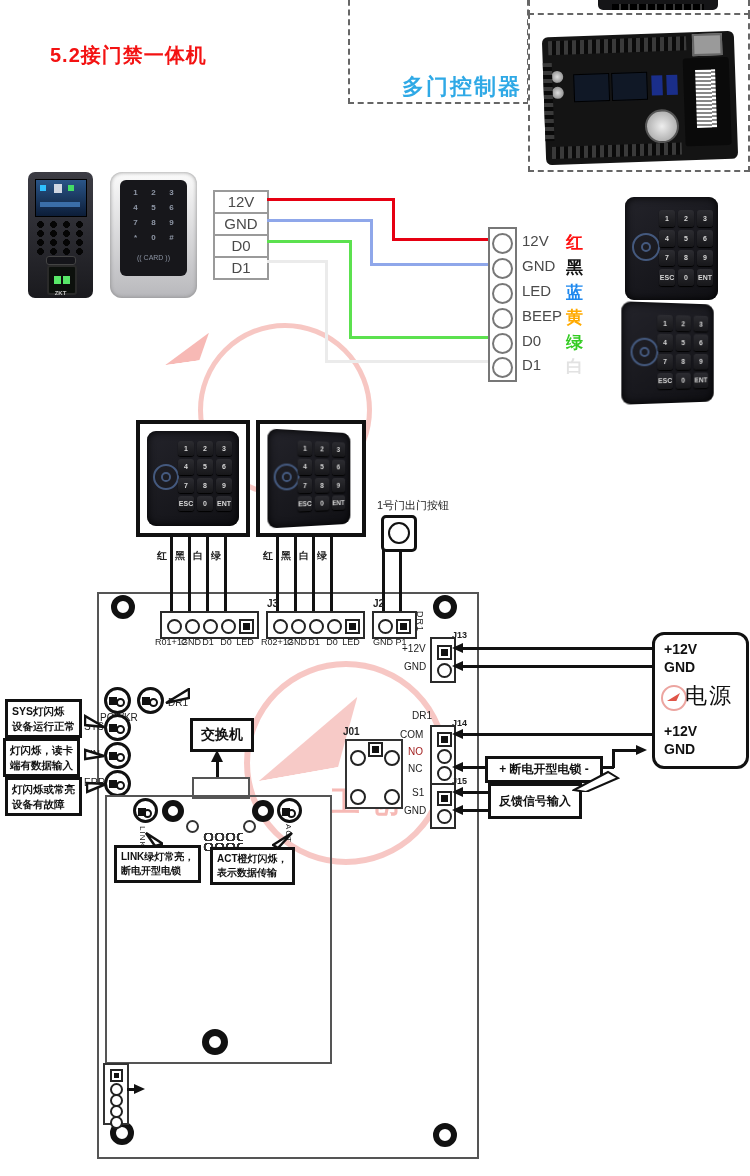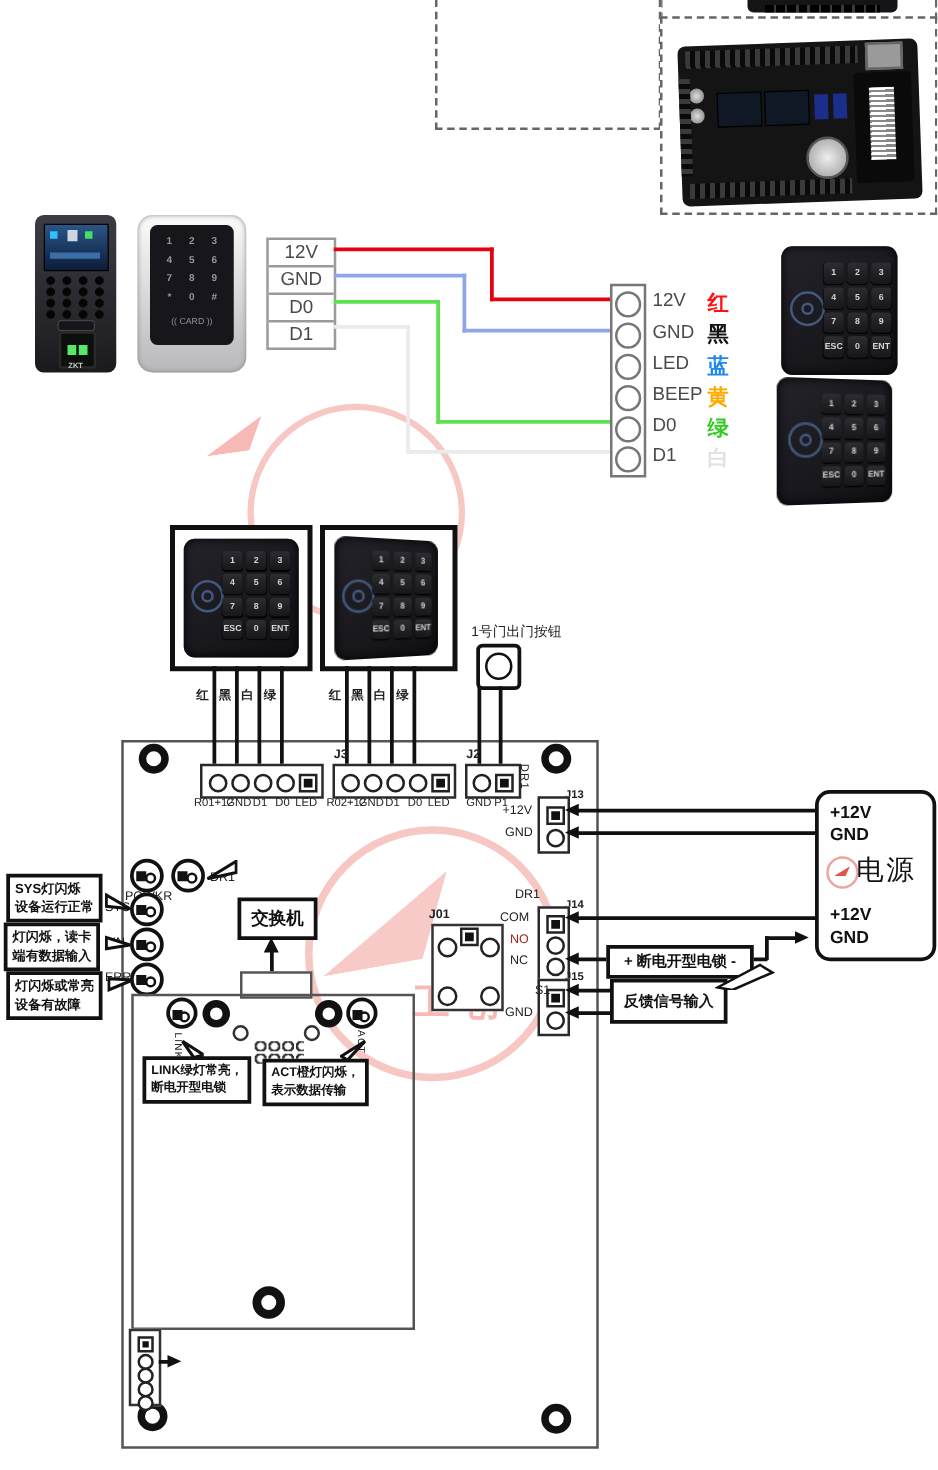--- a/index.html
+++ b/index.html
@@ -80,38 +80,40 @@
   <div class="abs wm wm-circle" style="left:244px;top:661px;width:192px;height:192px;border:6px solid rgba(230,80,70,.32);"></div>
   <div class="abs wm swoosh" style="left:252px;top:706px;width:112px;height:66px;background:rgba(230,80,70,.30);transform:rotate(-10deg);"></div>
   <div class="abs wm wm-text" style="left:330px;top:782px;">工创</div>
 
   <div class="abs dashed" style="left:528px;top:-30px;width:218px;height:42px;"></div>
   <div class="abs" style="left:598px;top:-10px;width:120px;height:20px;background:#151517;border-radius:5px;">
     <div class="abs" style="left:14px;bottom:0;width:92px;height:6px;background:repeating-linear-gradient(90deg,#000 0 7px,#3a3a3a 7px 9px);"></div>
   </div>
   <div class="abs dashed" style="left:348px;top:-20px;width:177px;height:120px;"></div>
   <div class="abs dashed" style="left:528px;top:13px;width:218px;height:155px;"></div>
+  <div class="abs ctl-label" style="left:402px;top:72px;">多门控制器</div>
 
   <div class="abs pcbp" style="left:544px;top:34px;width:192px;height:128px;">
     <div class="abs strip" style="left:6px;top:4px;width:138px;height:14px;"></div>
     <div class="abs" style="left:150px;top:2px;width:26px;height:18px;background:#9a9a9a;border:2px solid #666;"></div>
     <div class="abs" style="left:8px;top:34px;width:12px;height:12px;background:radial-gradient(#ddd,#777);border-radius:50%;"></div>
     <div class="abs" style="left:8px;top:50px;width:12px;height:12px;background:radial-gradient(#ddd,#777);border-radius:50%;"></div>
     <div class="abs" style="left:30px;top:38px;width:34px;height:26px;background:#101826;border:1px solid #000;"></div>
     <div class="abs" style="left:68px;top:38px;width:34px;height:26px;background:#101826;border:1px solid #000;"></div>
     <div class="abs" style="left:108px;top:42px;width:11px;height:20px;background:#1a2e8a;"></div>
     <div class="abs" style="left:123px;top:42px;width:11px;height:20px;background:#1a2e8a;"></div>
     <div class="abs" style="left:100px;top:76px;width:30px;height:30px;background:radial-gradient(#eee,#999);border:2px solid #555;border-radius:50%;"></div>
     <div class="abs" style="left:140px;top:26px;width:46px;height:88px;background:#0a0a0a;border-radius:3px;">
       <div class="abs" style="left:12px;top:12px;width:20px;height:58px;background:repeating-linear-gradient(#fff 0 2px,#888 2px 4px);"></div>
     </div>
     <div class="abs strip" style="left:6px;top:110px;width:130px;height:12px;"></div>
     <div class="abs" style="left:0px;top:26px;width:9px;height:78px;background:repeating-linear-gradient(#3a3a3a 0 4px,#0a0a0a 4px 8px);"></div>
   </div>
 
+  <div class="abs sect" style="left:50px;top:42px;">5.2接门禁一体机</div>
 
   <div class="abs fpr" style="left:28px;top:172px;width:65px;height:126px;">
     <div class="abs" style="left:7px;top:7px;width:50px;height:36px;background:linear-gradient(#2a5588,#0c1d38);border:1px solid #000;">
       <div class="abs" style="left:4px;top:5px;width:6px;height:6px;background:#2fc0ff;"></div>
       <div class="abs" style="left:18px;top:4px;width:8px;height:9px;background:#cfd6e2;"></div>
       <div class="abs" style="left:32px;top:5px;width:6px;height:6px;background:#44dd66;"></div>
       <div class="abs" style="left:4px;top:22px;width:40px;height:5px;background:#3b6ea8;"></div>
     </div>
     <div class="abs" style="left:6px;top:48px;width:52px;height:36px;
          background-image:radial-gradient(circle,#050505 42%,transparent 46%);background-size:13px 9px;"></div>
@@ -437,21 +439,21 @@
   <div class="abs hline z3" style="left:462px;top:733px;width:190px;"></div>
   <div class="abs ah-left z3" style="left:452px;top:729px;"></div>
   <div class="abs hline z3" style="left:462px;top:766px;width:24px;"></div>
   <div class="abs ah-left z3" style="left:452px;top:762px;"></div>
 
   <div class="abs jname z3" style="left:452px;top:776px;font-size:9px;">J15</div>
   <div class="abs conn z3" style="left:430px;top:783px;width:22px;height:42px;">
     <div class="ps" style="left:5px;top:6px;"></div>
     <div class="pc" style="left:5px;top:24px;"></div>
   </div>
-  <div class="abs slab z3" style="left:428px;top:787px;">S1</div>
+  <div class="abs slab z3" style="left:412px;top:787px;">S1</div>
   <div class="abs slab z3" style="left:404px;top:805px;">GND</div>
   <div class="abs hline z3" style="left:462px;top:791px;width:27px;"></div>
   <div class="abs ah-left z3" style="left:452px;top:787px;"></div>
   <div class="abs hline z3" style="left:462px;top:809px;width:27px;"></div>
   <div class="abs ah-left z3" style="left:452px;top:805px;"></div>
 
   <div class="thick abs" style="left:485px;top:756px;width:112px;height:21px;display:flex;align-items:center;justify-content:center;font-size:12px;">
     <span>+ 断电开型电锁 -</span>
   </div>
   <div class="abs hline z3" style="left:600px;top:766px;width:14px;"></div>

